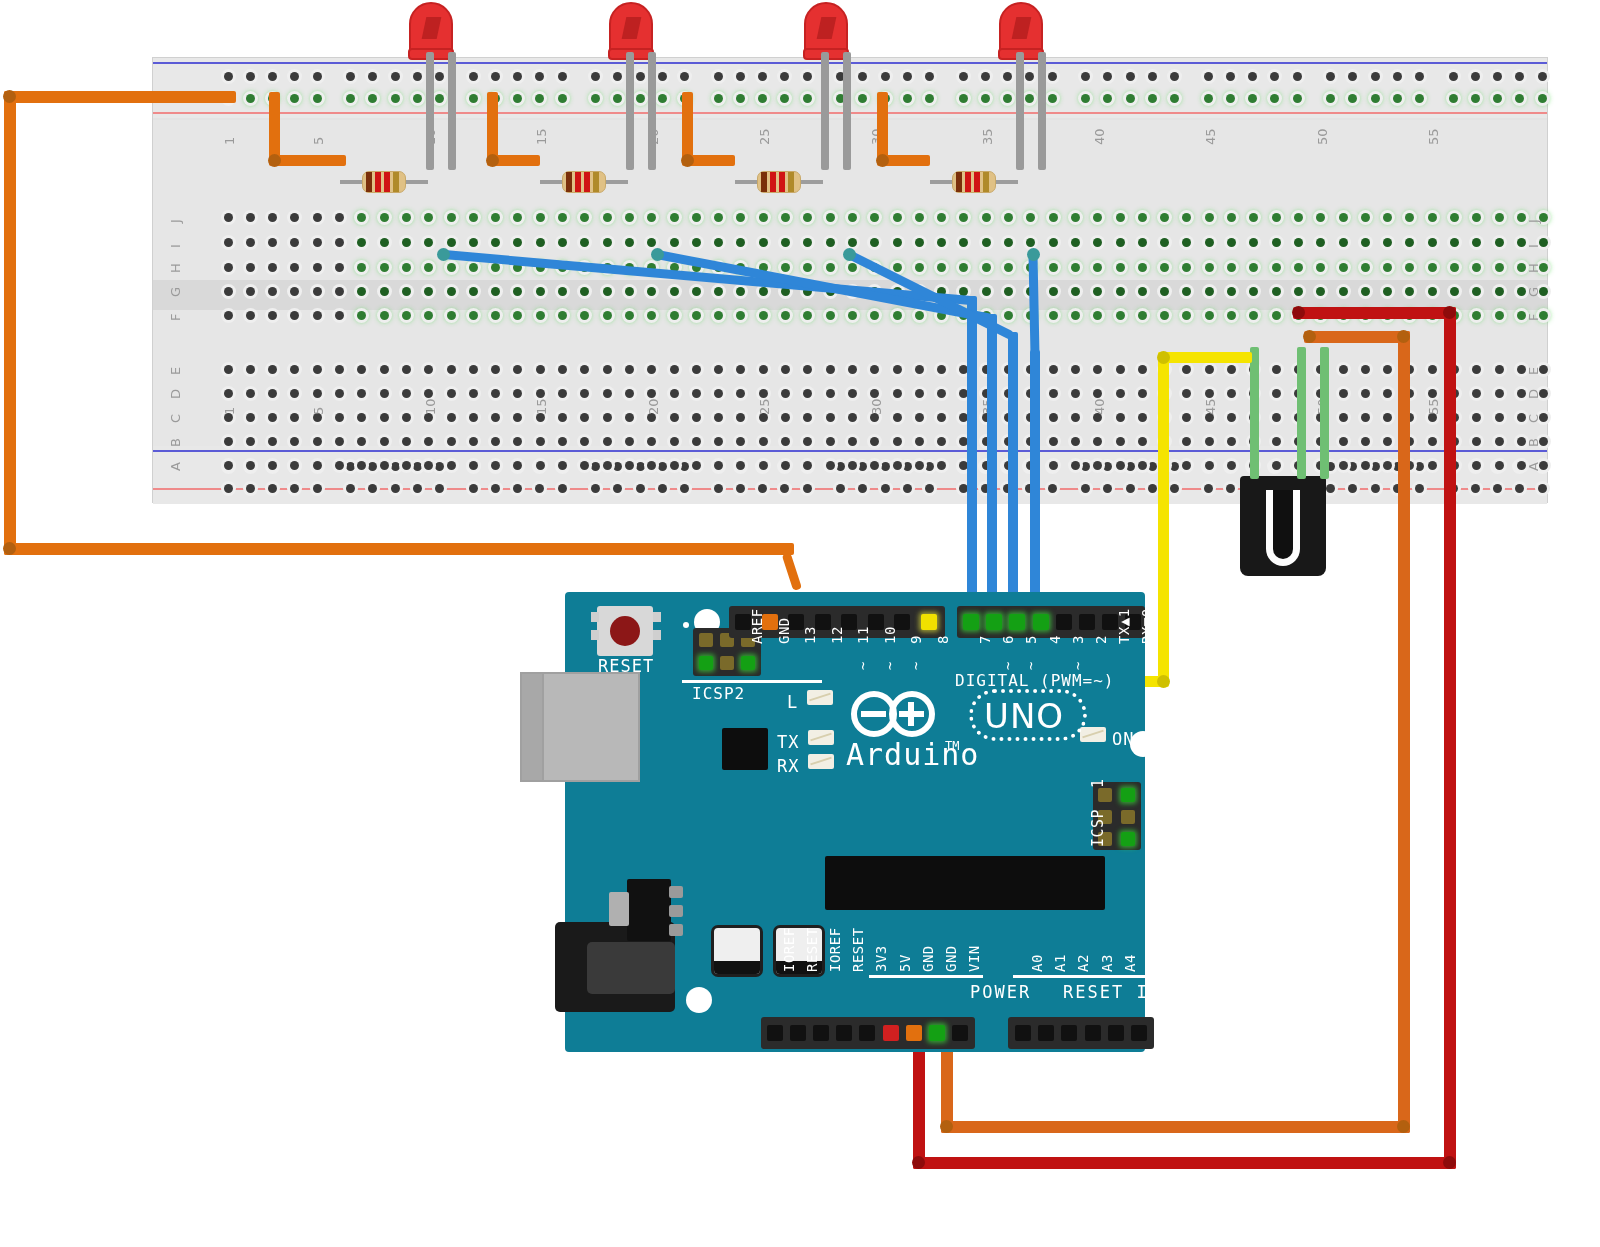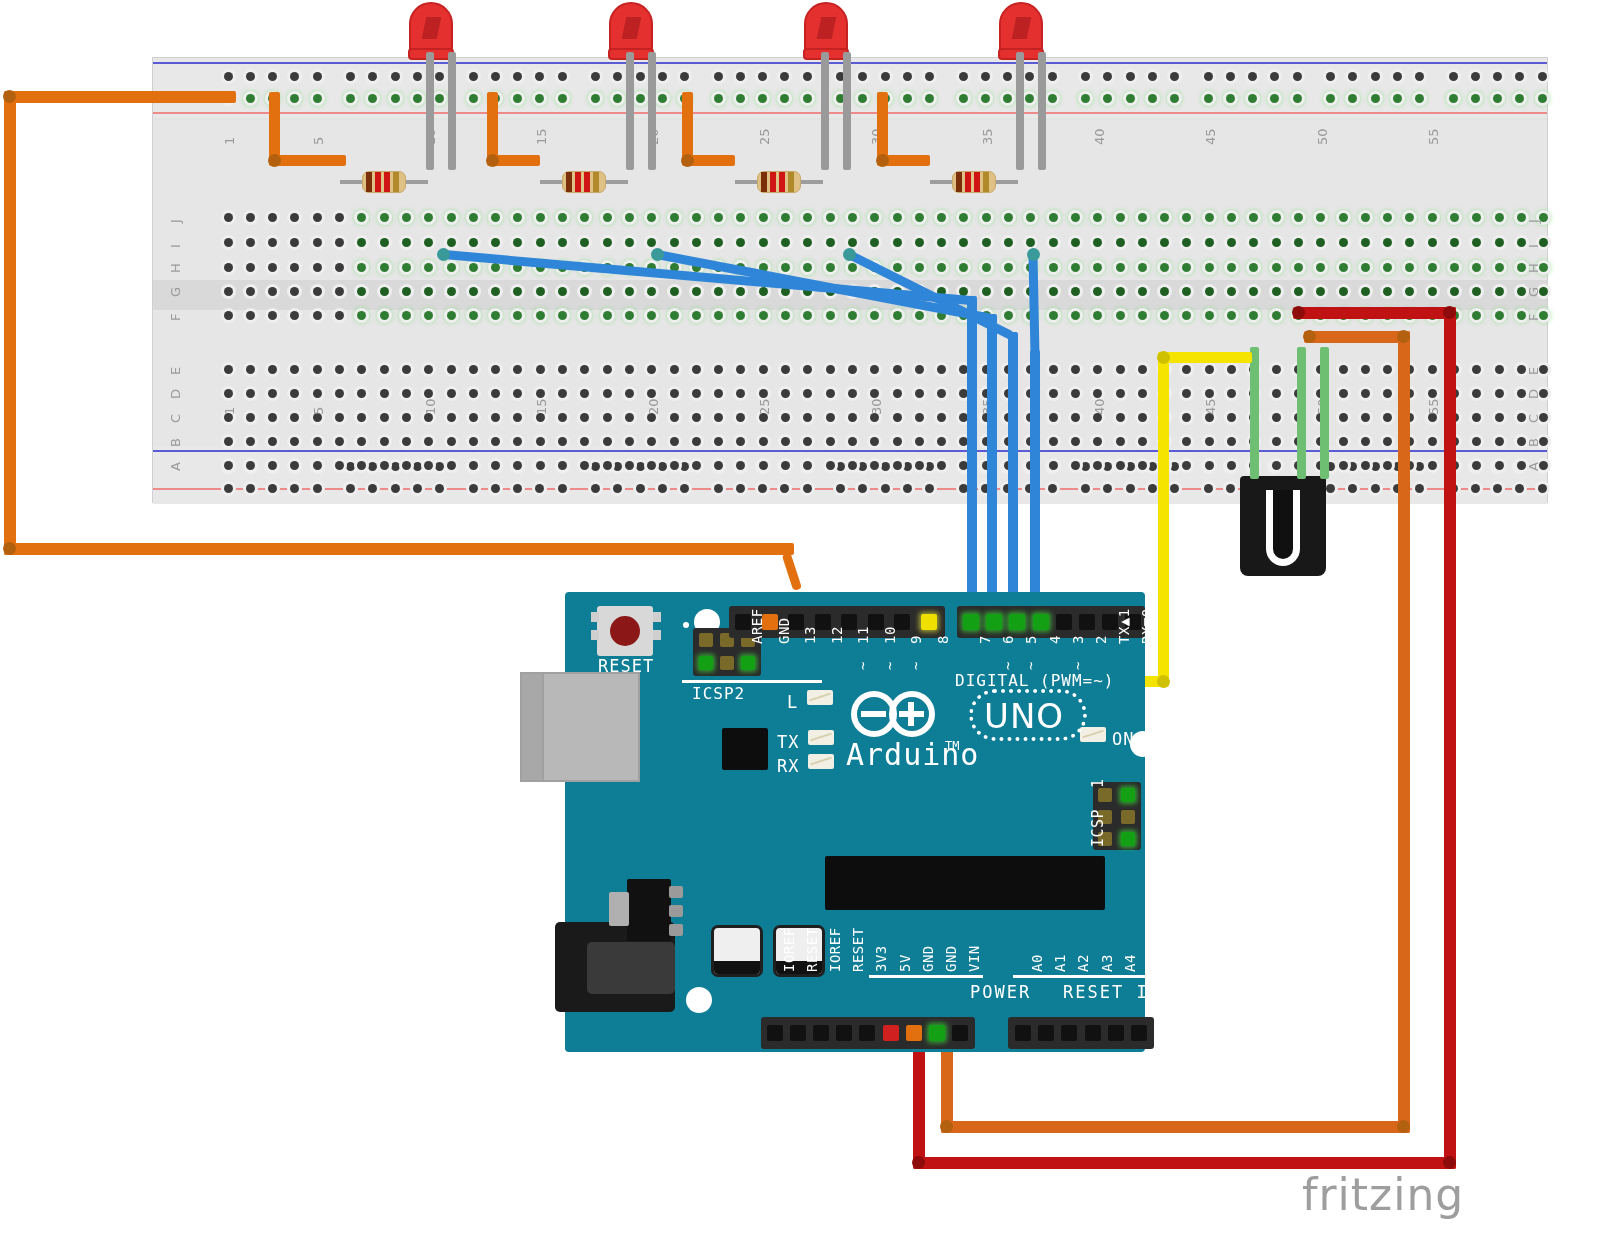--- a/index.html
+++ b/index.html
@@ -1315,15 +1315,14 @@
         <div class="plab" style="left: 510.4px; top: 380px;">A2</div>
         <div class="plab" style="left: 533.6px; top: 380px;">A3</div>
         <div class="plab" style="left: 556.8px; top: 380px;">A4</div>
         <div class="plab" style="left: 580px; top: 380px;">A5</div>
       </div>
     <div class="silkline" style="left:448px;top:383px;width:150px;"></div>
     <div class="silk" style="left:498px;top:390px;font-size:17px;letter-spacing:2px;">RESET IN</div>
 
   </div>
 
-  <div class="fritz" style="left:1302px;top:1169px;">fritzing</div>
 
 </div>
 
 </body></html>

